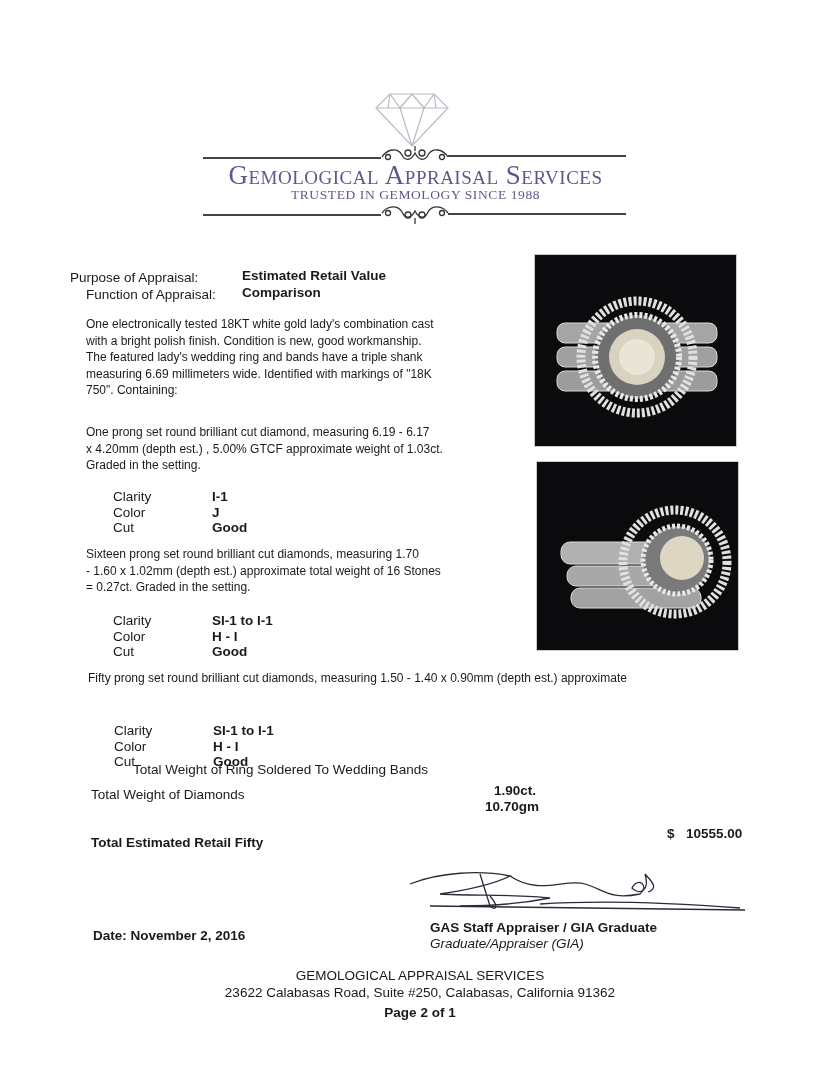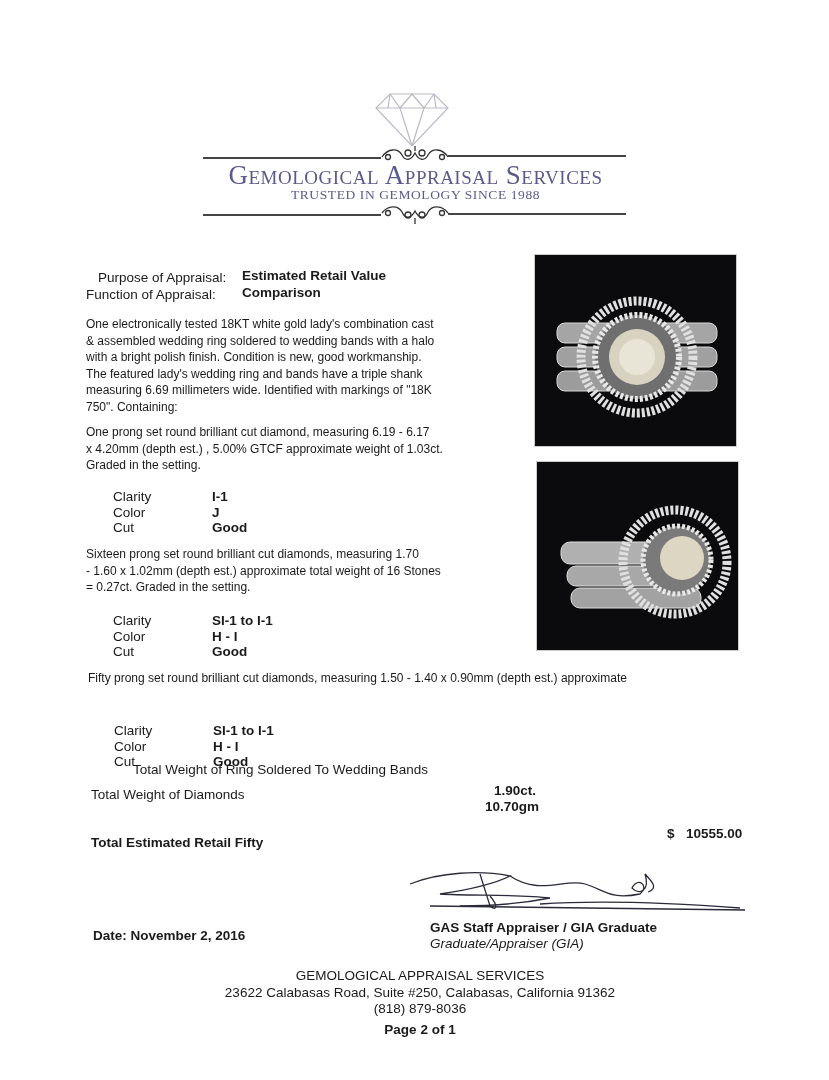--- a/index.html
+++ b/index.html
@@ -53,28 +53,27 @@
   <g fill="none" stroke="#333" stroke-width="1.3">
     <path d="M2,10 C8,2 18,2 22,9 C25,16 31,16 35,8 C39,16 45,16 48,9 C52,2 62,2 68,10"></path>
     <circle cx="8" cy="10" r="2.5"></circle>
       <circle cx="62" cy="10" r="2.5"></circle>
     <circle cx="28" cy="12" r="3"></circle>
       <circle cx="42" cy="12" r="3"></circle>
     <path d="M35,15 L35,21"></path>
   </g>
 </svg>
 
-<div class="abs lbl" style="left:98px;top:270px;">Purpose of Appraisal:</div>
+<div class="abs lbl" style="left:70px;top:270px;">Purpose of Appraisal:</div>
 <div class="abs lbl b" style="left:242px;top:268px;">Estimated Retail Value</div>
 <div class="abs lbl" style="left:86px;top:287px;">Function of Appraisal:</div>
 <div class="abs lbl b" style="left:242px;top:285px;">Comparison</div>
 
 <div class="abs para" style="left:86px;top:316px;width:420px;">
   <div>One electronically tested 18KT white gold lady's combination cast</div>
-  <div>&amp; assembled wedding ring soldered to wedding bands with a halo</div>
   <div>with a bright polish finish. Condition is new, good workmanship.</div>
   <div>The featured lady's wedding ring and bands have a triple shank</div>
   <div>measuring 6.69 millimeters wide. Identified with markings of "18K</div>
   <div>750".  Containing:</div>
 </div>
 
 <div class="abs para" style="left:86px;top:424px;width:430px;">
   <div>One prong set round brilliant cut diamond, measuring 6.19 - 6.17</div>
   <div>x 4.20mm (depth est.) , 5.00% GTCF approximate weight of 1.03ct.</div>
   <div>Graded in the setting.</div>
@@ -122,21 +121,20 @@
     <path d="M140,38 C200,34 260,36 340,42"></path>
   </g>
 </svg>
 <div class="abs lbl b" style="left:93px;top:928px;">Date: November 2, 2016</div>
 <div class="abs lbl b" style="left:430px;top:920px;">GAS Staff Appraiser / GIA Graduate</div>
 <div class="abs lbl" style="left:430px;top:936px;font-style:italic;">Graduate/Appraiser (GIA)</div>
 
 <div class="abs center" style="left:214px;top:968px;width:412px;font-size:13.5px;line-height:16.5px;">
   <div>GEMOLOGICAL APPRAISAL SERVICES</div>
   <div>23622 Calabasas Road, Suite #250, Calabasas, California 91362</div>
-  <div>(818) 879-8036</div>
   <div class="b" style="margin-top:4px;">Page 2 of 1</div>
 </div>
 
 <div class="abs photo" style="left:535px;top:255px;width:201px;height:191px;">
   <svg width="201" height="191" viewBox="0 0 201 191">
     <g stroke="#d8d8d8" fill="#9a9a9a">
       <rect x="22" y="68" width="160" height="20" rx="8" fill="#a5a5a5"></rect>
       <rect x="22" y="92" width="160" height="20" rx="8" fill="#a0a0a0"></rect>
       <rect x="22" y="116" width="160" height="20" rx="8" fill="#9c9c9c"></rect>
     </g>

